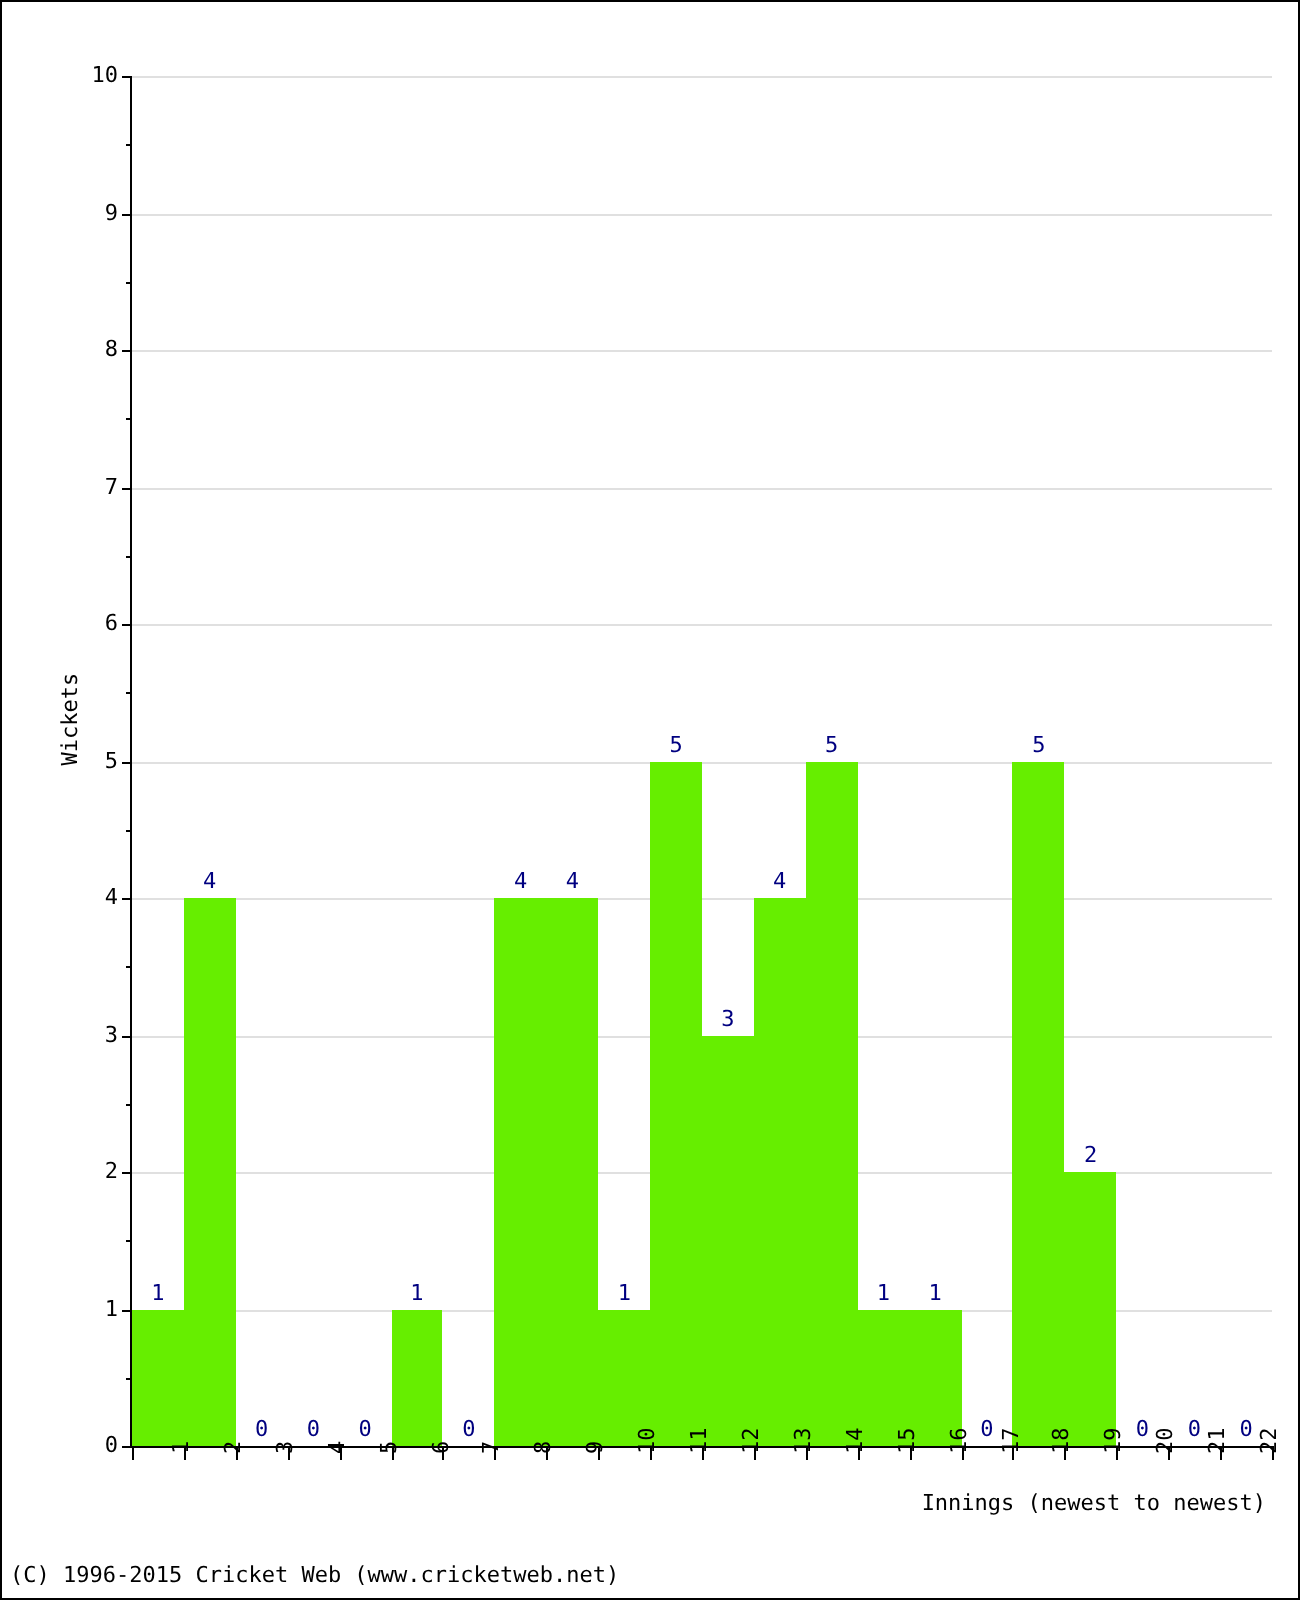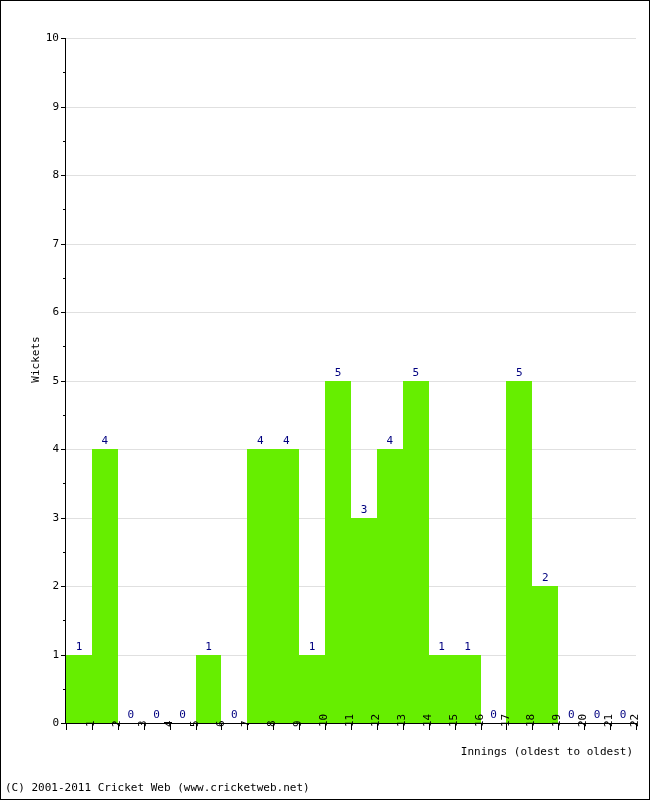--- a/index.html
+++ b/index.html
@@ -302,17 +302,17 @@
       <div class="xtick-label" style="left: 445.682px;">15</div>
       <div class="xtick-label" style="left: 471.591px;">16</div>
       <div class="xtick-label" style="left: 497.5px;">17</div>
       <div class="xtick-label" style="left: 523.409px;">18</div>
       <div class="xtick-label" style="left: 549.318px;">19</div>
       <div class="xtick-label" style="left: 575.227px;">20</div>
       <div class="xtick-label" style="left: 601.136px;">21</div>
       <div class="xtick-label" style="left: 627.045px;">22</div>
     </div>
 
-  <div id="xlabel">Innings (oldest to oldest)</div>
-
-  <div id="footer">(C) 2001-2011 Cricket Web (www.cricketweb.net)</div>
+  <div id="xlabel">Innings (newest to newest)</div>
+
+  <div id="footer">(C) 1996-2015 Cricket Web (www.cricketweb.net)</div>
 
 </div>
 
 </body></html>

